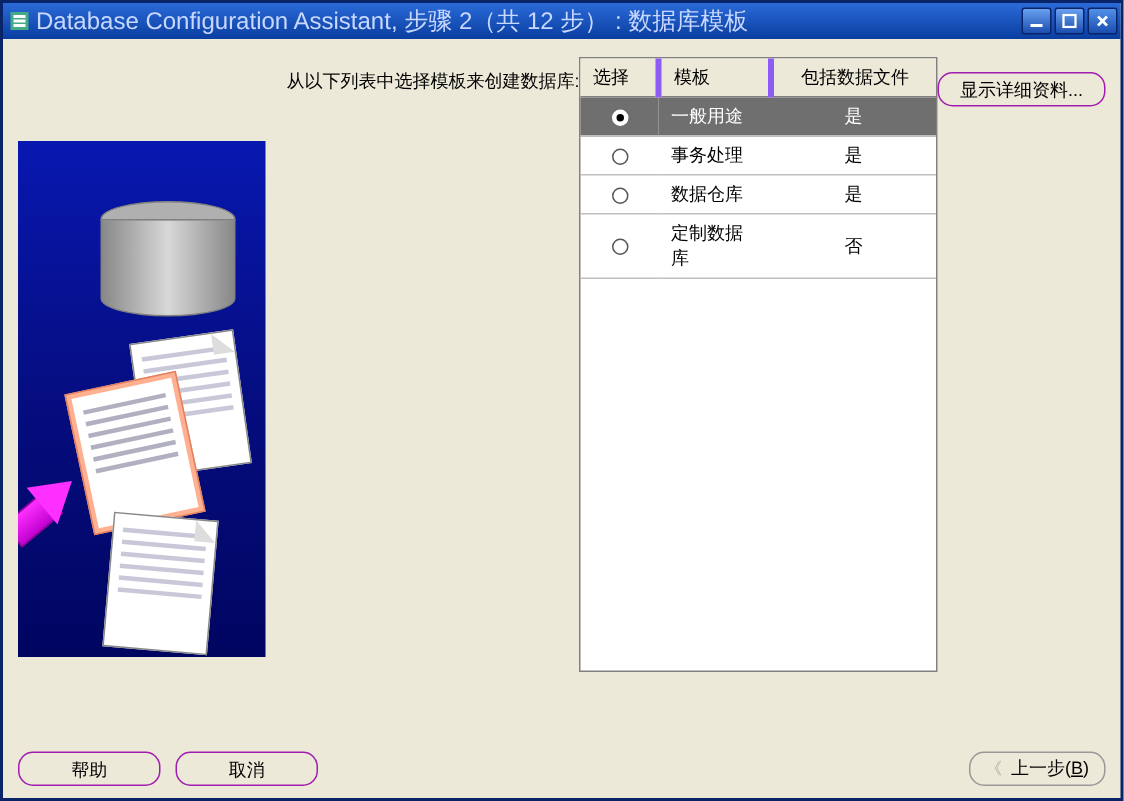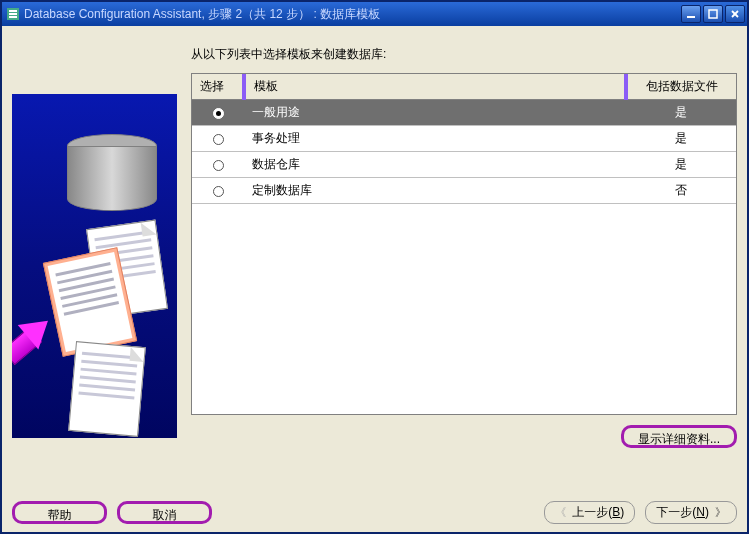--- a/index.html
+++ b/index.html
@@ -24,21 +24,21 @@
     display: flex;
     align-items: center;
     justify-content: space-between;
     padding: 0 2px 0 4px;
   }
   .titlebar-left {
     display: flex;
     align-items: center;
     gap: 4px;
     color: #c8d8ff;
-    font-size: 12px;
+    font-size: 16px;
     overflow: hidden;
     white-space: nowrap;
   }
   .titlebar-icon {
     width: 14px;
     height: 14px;
     display: inline-block;
   }
   .titlebar-buttons {
     display: flex;
@@ -164,21 +164,21 @@
     width: 0; height: 0;
     border-left: 16px solid transparent;
     border-right: 16px solid transparent;
     border-bottom: 26px solid #ff30ff;
     transform: rotate(50deg);
     top: 2px; left: 18px;
   }
   .right-area {
     flex: 1;
     display: flex;
-    flex-direction: column;
+    flex-direction: row;
   }
   .instruction {
     padding: 8px 0 10px 0;
     font-size: 12px;
   }
   .table-wrap {
     flex: 1;
     border: 1px solid #808080;
     background: #fff;
     border-right: 1px solid #808080;
@@ -234,21 +234,21 @@
     border-radius: 50%;
   }
   tr.selected .radio-dot.checked::after { background:#000; }
   .details-row {
     display: flex;
     justify-content: flex-end;
     padding: 10px 0 0 0;
   }
   .btn {
     background: #ece9d8;
-    border: 3px solid #a21caf;
+    border: 1px solid #a21caf;
     border-radius: 10px;
     padding: 4px 14px;
     font-size: 12px;
     cursor: default;
     min-width: 80px;
     text-align: center;
     height: 23px;
     line-height: 14px;
     font-family: inherit;
   }
@@ -414,20 +414,16 @@
     <div class="bottom-bar">
       <div class="bottom-left">
         <button class="btn" style="min-width:95px">帮助</button>
         <button class="btn" style="min-width:95px">取消</button>
       </div>
       <div class="bottom-right">
         <button class="nav-btn">
           <span class="chev dim">《</span>
           <span><span>上一步(</span><span class="underline-key">B</span><span>)</span></span>
         </button>
-        <button class="nav-btn">
-          <span><span>下一步(</span><span class="underline-key">N</span><span>)</span></span>
-          <span class="chev">》</span>
-        </button>
       </div>
     </div>
   </div>
 </div>
 
 </body></html>

